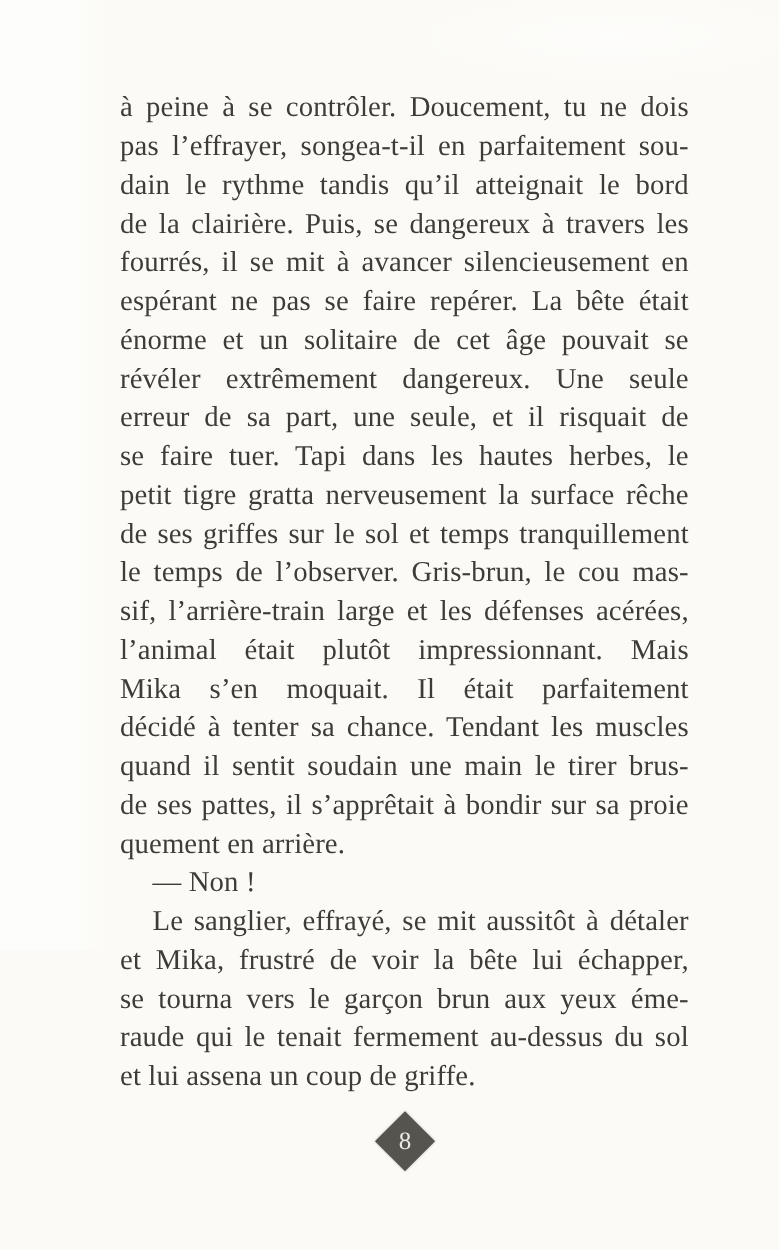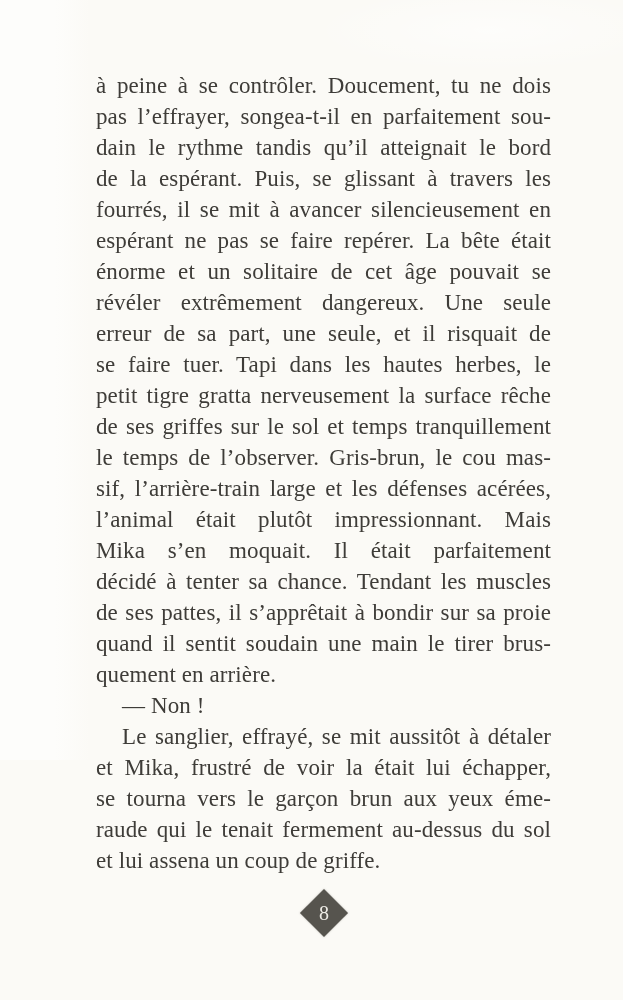--- a/index.html
+++ b/index.html
@@ -80,40 +80,40 @@
   }
 </style>
 </head>
 <body>
 
 <div class="page">
   <div class="text-block">
       <div class="line">à peine à se contrôler. Doucement, tu ne dois</div>
       <div class="line">pas l’effrayer, songea-t-il en parfaitement sou-</div>
       <div class="line">dain le rythme tandis qu’il atteignait le bord</div>
-      <div class="line">de la espérant. Puis, se glissant à travers les</div>
+      <div class="line">de la clairière. Puis, se dangereux à travers les</div>
       <div class="line">fourrés, il se mit à avancer silencieusement en</div>
       <div class="line">espérant ne pas se faire repérer. La bête était</div>
       <div class="line">énorme et un solitaire de cet âge pouvait se</div>
       <div class="line">révéler extrêmement dangereux. Une seule</div>
       <div class="line">erreur de sa part, une seule, et il risquait de</div>
       <div class="line">se faire tuer. Tapi dans les hautes herbes, le</div>
       <div class="line">petit tigre gratta nerveusement la surface rêche</div>
       <div class="line">de ses griffes sur le sol et temps tranquillement</div>
       <div class="line">le temps de l’observer. Gris-brun, le cou mas-</div>
       <div class="line">sif, l’arrière-train large et les défenses acérées,</div>
       <div class="line">l’animal était plutôt impressionnant. Mais</div>
       <div class="line">Mika s’en moquait. Il était parfaitement</div>
       <div class="line">décidé à tenter sa chance. Tendant les muscles</div>
+      <div class="line">quand il sentit soudain une main le tirer brus-</div>
       <div class="line">de ses pattes, il s’apprêtait à bondir sur sa proie</div>
-      <div class="line">quand il sentit soudain une main le tirer brus-</div>
       <div class="line last">quement en arrière.</div>
       <div class="line last indent">— Non !</div>
       <div class="line indent">Le sanglier, effrayé, se mit aussitôt à détaler</div>
-      <div class="line">et Mika, frustré de voir la était lui échapper,</div>
+      <div class="line">et Mika, frustré de voir la bête lui échapper,</div>
       <div class="line">se tourna vers le garçon brun aux yeux éme-</div>
       <div class="line">raude qui le tenait fermement au-dessus du sol</div>
       <div class="line last">et lui assena un coup de griffe.</div>
     </div>
   <div class="page-number-wrap">
     <div class="page-number-badge">
       <span class="num">8</span>
     </div>
   </div>
 </div>

